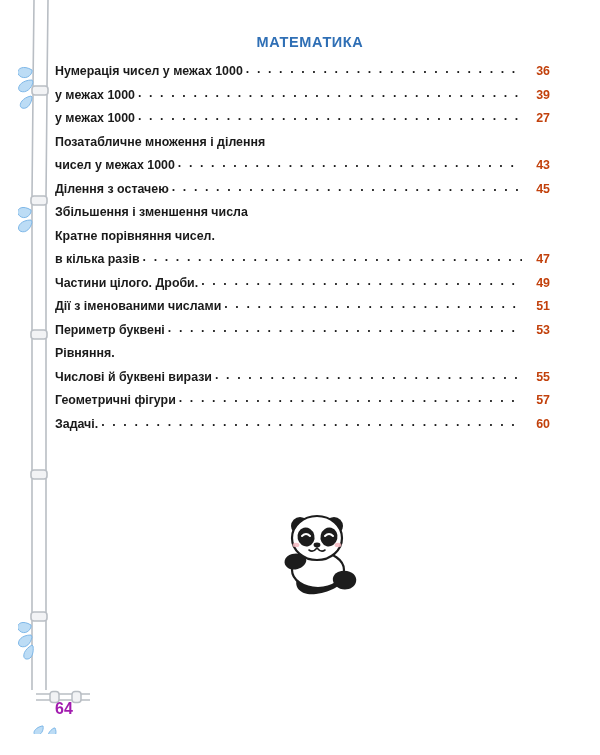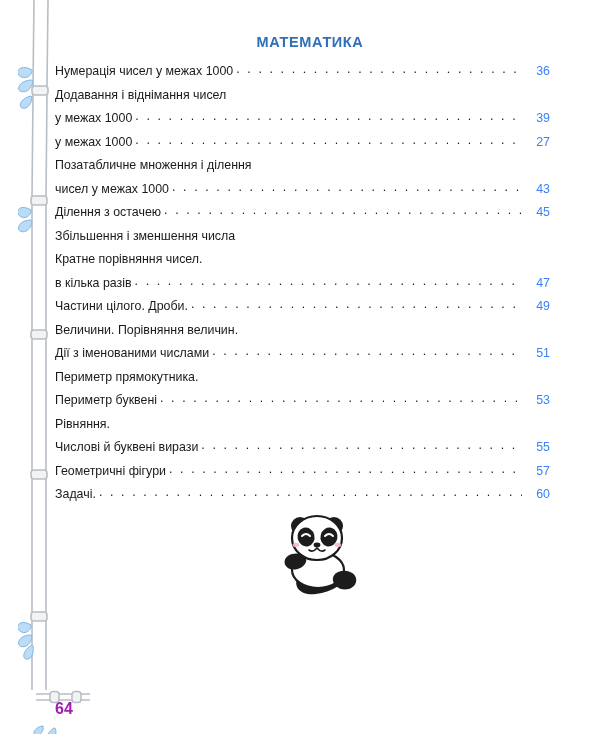--- a/index.html
+++ b/index.html
@@ -50,20 +50,21 @@
     width: 495px;
   }
 
   .toc-row {
     display: flex;
     align-items: center;
     font-size: 12.4px;
     color: #1a1a1a;
     line-height: 23.5px;
     white-space: nowrap;
+    font-weight: bold;
   }
   .toc-label {
     flex: 0 0 auto;
   }
   .toc-leader {
     flex: 1 1 auto;
     overflow: hidden;
     margin: 0 2px 0 3px;
     position: relative;
     top: -2px;
@@ -72,21 +73,21 @@
     letter-spacing: 2.1px;
     white-space: nowrap;
   }
   .toc-leader.empty {
     letter-spacing: 0;
   }
   .toc-page {
     flex: 0 0 auto;
     width: 26px;
     text-align: right;
-    color: #3b82f6;
+    color: #c2410c;
     font-size: 12.4px;
   }
   .toc-page.blank {
     color: transparent;
   }
 
   
   .panda {
     position: absolute;
     left: 262px;
@@ -151,25 +152,20 @@
 
   <div class="title">МАТЕМАТИКА</div>
 
   <div class="toc">
     <div class="toc-row">
       <span class="toc-label">Нумерація чисел у межах 1000</span>
       <span class="toc-leader">. . . . . . . . . . . . . . . . . . . . . . . . . . . . . . . . . . . . . . . . . . . . . . . . . . . . .</span>
       <span class="toc-page">36</span>
     </div>
     <div class="toc-row">
-      <span class="toc-label">Додавання і віднімання чисел</span>
-      <span class="toc-leader empty"></span>
-      <span class="toc-page blank"></span>
-    </div>
-    <div class="toc-row">
       <span class="toc-label">у межах 1000</span>
       <span class="toc-leader">. . . . . . . . . . . . . . . . . . . . . . . . . . . . . . . . . . . . . . . . . . . . . . . . . . . . .</span>
       <span class="toc-page">39</span>
     </div>
     <div class="toc-row">
       <span class="toc-label">у межах 1000</span>
       <span class="toc-leader">. . . . . . . . . . . . . . . . . . . . . . . . . . . . . . . . . . . . . . . . . . . . . . . . . . . . .</span>
       <span class="toc-page">27</span>
     </div>
     <div class="toc-row">
@@ -201,33 +197,23 @@
       <span class="toc-label">в кілька разів</span>
       <span class="toc-leader">. . . . . . . . . . . . . . . . . . . . . . . . . . . . . . . . . . . . . . . . . . . . . . . . . . . . .</span>
       <span class="toc-page">47</span>
     </div>
     <div class="toc-row">
       <span class="toc-label">Частини цілого. Дроби.</span>
       <span class="toc-leader">. . . . . . . . . . . . . . . . . . . . . . . . . . . . . . . . . . . . . . . . . . . . . . . . . . . . .</span>
       <span class="toc-page">49</span>
     </div>
     <div class="toc-row">
-      <span class="toc-label">Величини. Порівняння величин.</span>
-      <span class="toc-leader empty"></span>
-      <span class="toc-page blank"></span>
-    </div>
-    <div class="toc-row">
       <span class="toc-label">Дії з іменованими числами</span>
       <span class="toc-leader">. . . . . . . . . . . . . . . . . . . . . . . . . . . . . . . . . . . . . . . . . . . . . . . . . . . . .</span>
       <span class="toc-page">51</span>
-    </div>
-    <div class="toc-row">
-      <span class="toc-label">Периметр прямокутника.</span>
-      <span class="toc-leader empty"></span>
-      <span class="toc-page blank"></span>
     </div>
     <div class="toc-row">
       <span class="toc-label">Периметр буквені</span>
       <span class="toc-leader">. . . . . . . . . . . . . . . . . . . . . . . . . . . . . . . . . . . . . . . . . . . . . . . . . . . . .</span>
       <span class="toc-page">53</span>
     </div>
     <div class="toc-row">
       <span class="toc-label">Рівняння.</span>
       <span class="toc-leader empty"></span>
       <span class="toc-page blank"></span>

